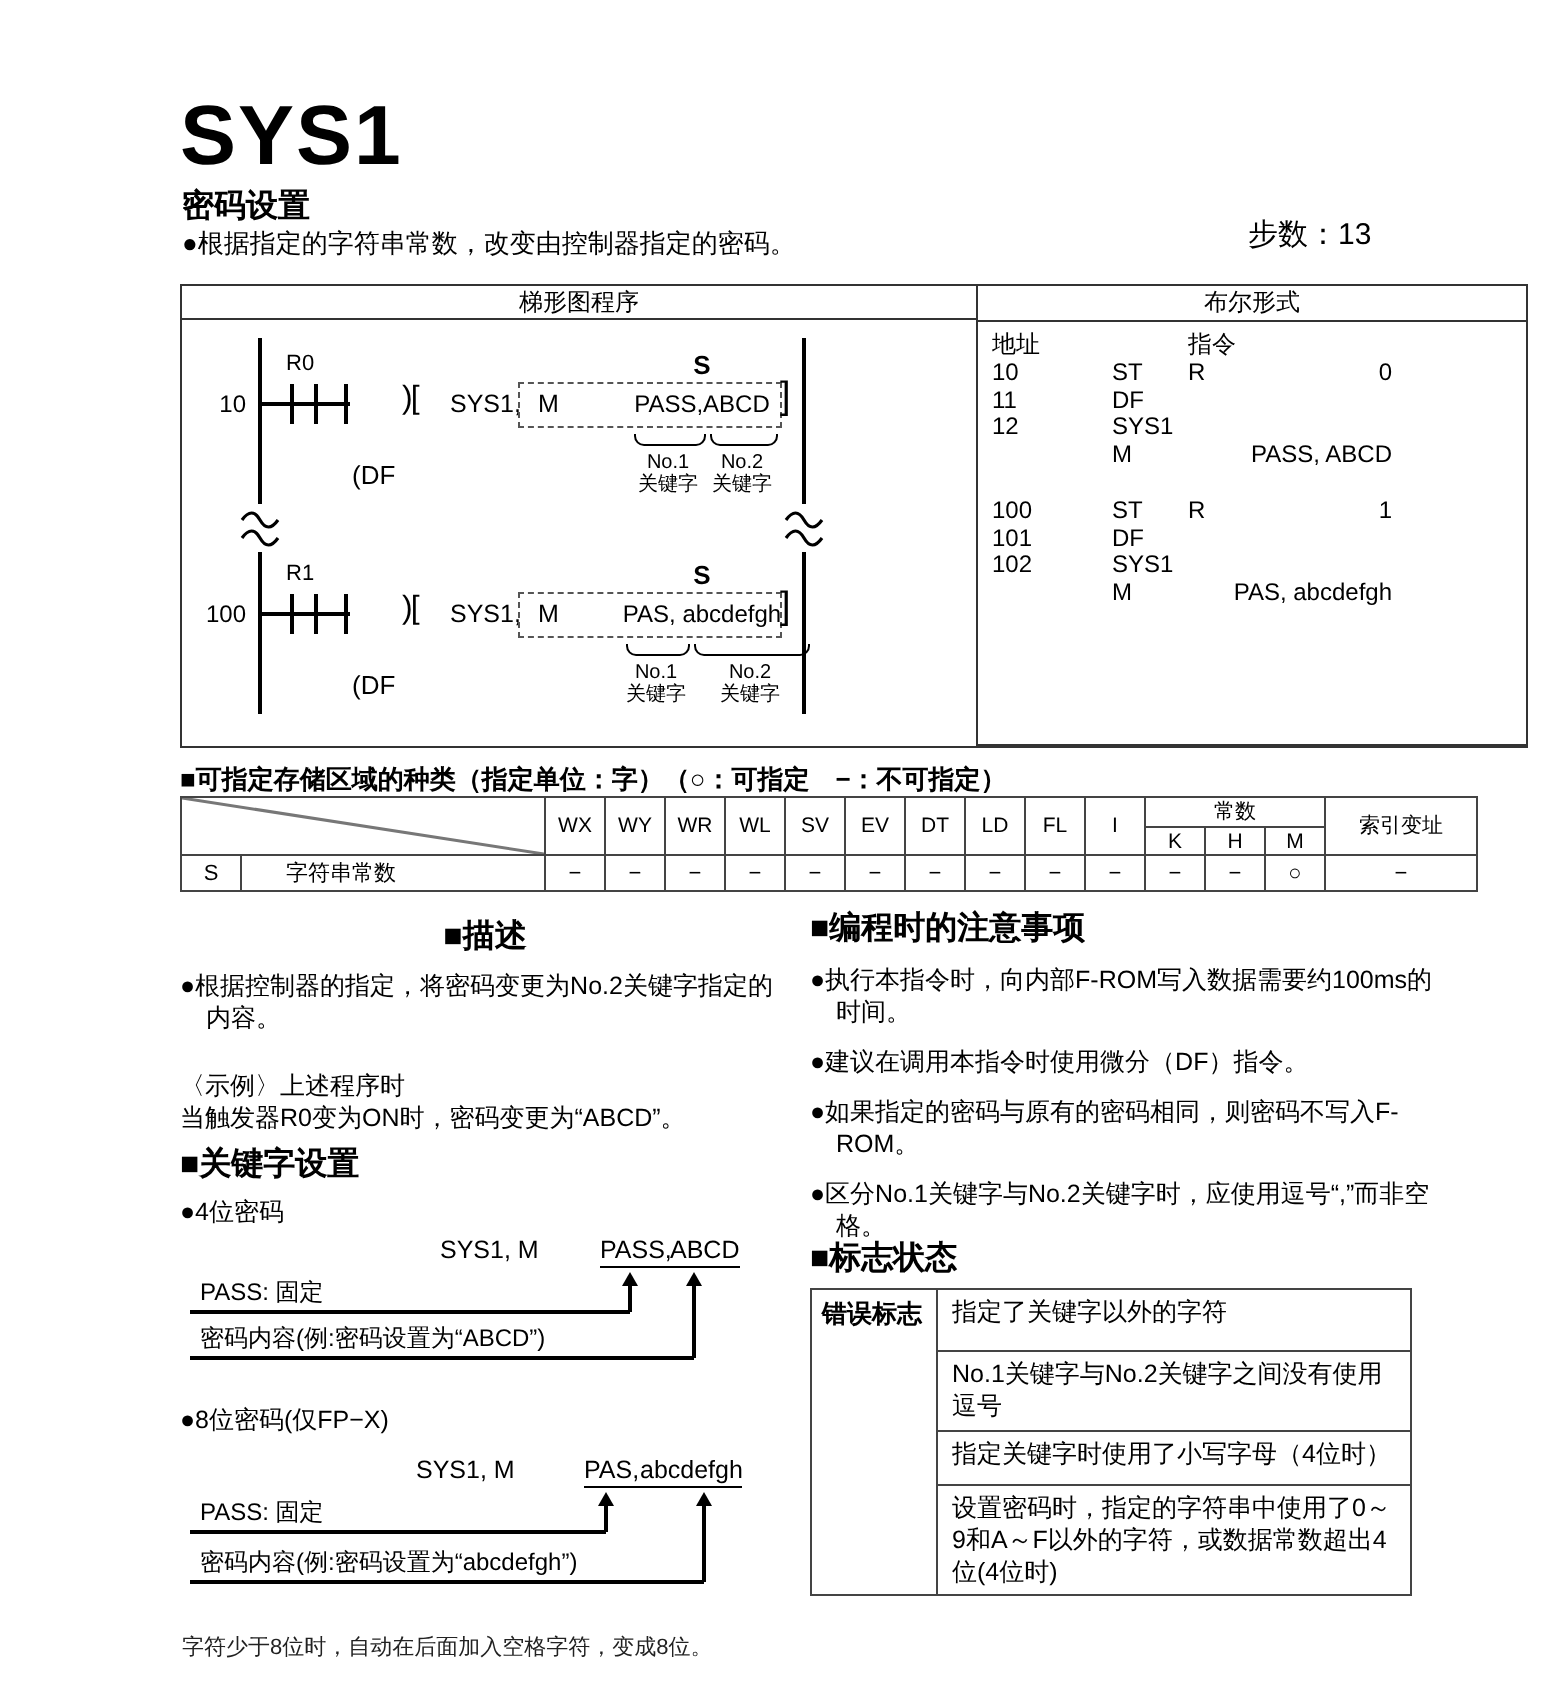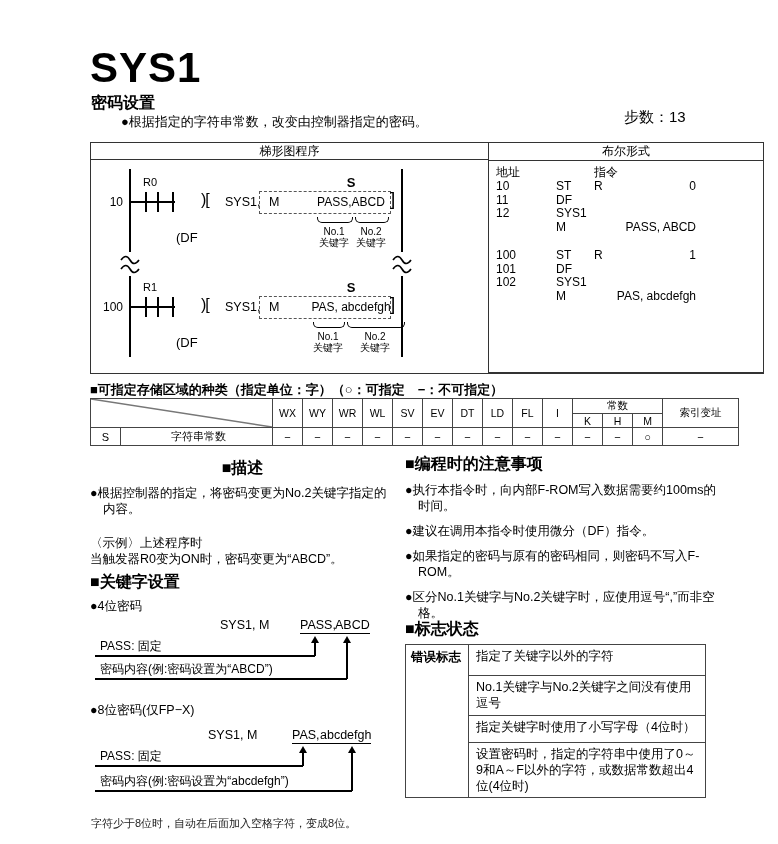--- a/index.html
+++ b/index.html
@@ -2,21 +2,21 @@
 <html><head>
 <meta charset="utf-8">
 <style>
   html,body{margin:0;padding:0;background:#fff;}
   #canvas{position:relative;width:778px;height:844px;background:#ffffff;
     font-family:"Liberation Sans","DejaVu Sans",sans-serif;color:#000;overflow:hidden;}
   .abs{position:absolute;}
   
   .title{left:90px;top:44px;font-size:42px;font-weight:bold;letter-spacing:1px;}
   .subtitle{left:91px;top:93px;font-size:16px;font-weight:bold;}
-  .summary{left:91px;top:113px;font-size:13px;margin-left:30px;}
+  .summary{left:91px;top:113px;font-size:13px;}
   .steps{left:624px;top:108px;font-size:15px;}
   
   .pbox{left:90px;top:142px;width:672px;height:230px;border:1px solid #333;}
   .pbox .hdr{position:absolute;top:0;height:17px;line-height:17px;text-align:center;
     font-size:12px;border-bottom:1px solid #333;box-sizing:border-box;}
   .hdr.lh{left:0;width:397px;}
   .hdr.bh{left:397px;width:275px;border-left:1px solid #333;height:230px;}
   .hdr.bh span{display:block;height:17px;border-bottom:1px solid #333;}
   .ladder{position:absolute;left:0;top:17px;width:397px;height:213px;}
   .rail{position:absolute;width:2px;background:#000;}
@@ -50,21 +50,21 @@
   .brow .bg{width:20px;}
   .brow .bv{width:82px;text-align:right;white-space:nowrap;}
   .bspacer{height:15px;}
   
   .memtitle{left:90px;top:381px;font-size:13px;font-weight:bold;}
   .memtbl{left:90px;top:398px;}
   table.mt{border-collapse:collapse;table-layout:fixed;}
   table.mt td{border:1px solid #444;text-align:center;font-size:10.5px;padding:0;height:13px;}
   table.mt td.diag{position:relative;}
   table.mt td.vals{font-size:11px;height:17px;}
-  table.mt td.nm{text-align:center;padding-left:4px;}
+  table.mt td.nm{text-align:left;padding-left:22px;}
   
   .sechead{font-size:16px;font-weight:bold;}
   .bullet{padding-left:13px;text-indent:-13px;font-size:12.5px;line-height:1.28;margin-bottom:9px;}
   .plain{font-size:12.5px;line-height:1.3;}
   .bold{font-weight:normal;}
   
   .kdiag{position:absolute;width:310px;}
   .kcode{position:absolute;top:6px;font-size:12.5px;}
   .kw{position:absolute;top:6px;font-size:12.5px;border-bottom:1.5px solid #000;padding-bottom:1px;white-space:nowrap;}
   .klbl{position:absolute;font-size:12px;white-space:nowrap;}

